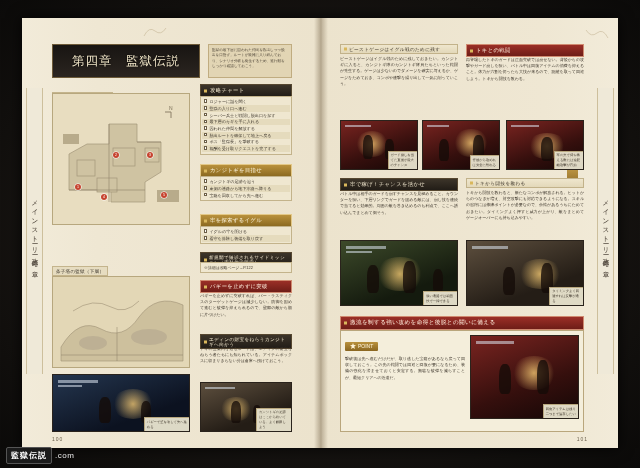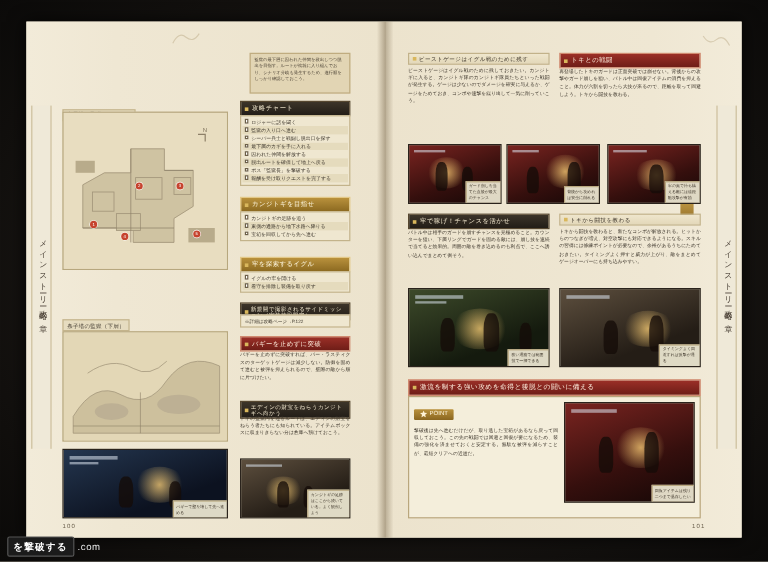--- a/index.html
+++ b/index.html
@@ -219,20 +219,23 @@
         <svg width="26" height="22" viewBox="0 0 26 22">
             <path d="M2 14 Q7 4 13 9 Q19 14 24 6" stroke="#a8946b" fill="none" stroke-width="1"></path>
           </svg>
       </div>
 
       <div class="side-band left">
         <div class="side-text">メインストーリー攻略の章</div>
       </div>
       <div class="side-mark" style="left:40px;top:146px;"></div>
 
+      <div id="chapter-plate">
+        <div class="t">第四章　監獄伝説</div>
+      </div>
       <div id="chapter-blurb">監獄の最下層に囚われた仲間を救出しつつ脱出を目指す。ルートが複雑に入り組んでおり、シナリオ分岐も発生するため、進行順をしっかり確認しておこう。</div>
 
       <div class="col" style="left:30px;top:66px;width:110px;">
         <div class="label-sm">条子塔の監獄（エリア）</div>
       </div>
 
       <div class="map" style="position:absolute;left:30px;top:75px;width:138px;height:132px;">
         <svg width="138" height="132" viewBox="0 0 138 132">
           <rect width="138" height="132" fill="#e8ddc0"></rect>
           <g fill="#cfc3a2" stroke="#a2957a" stroke-width=".7">
@@ -460,16 +463,16 @@
         </div>
       </div>
 
       <div class="pagenum" style="right:30px;">101</div>
     </div>
 
     <div id="gutter"></div>
   </div>
 
   <div id="famitsu">
-    <span class="badge">を撃破する</span>
+    <span class="badge">監獄伝説</span>
     <span class="dotcom">.com</span>
   </div>
 </div>
 
 </body></html>

